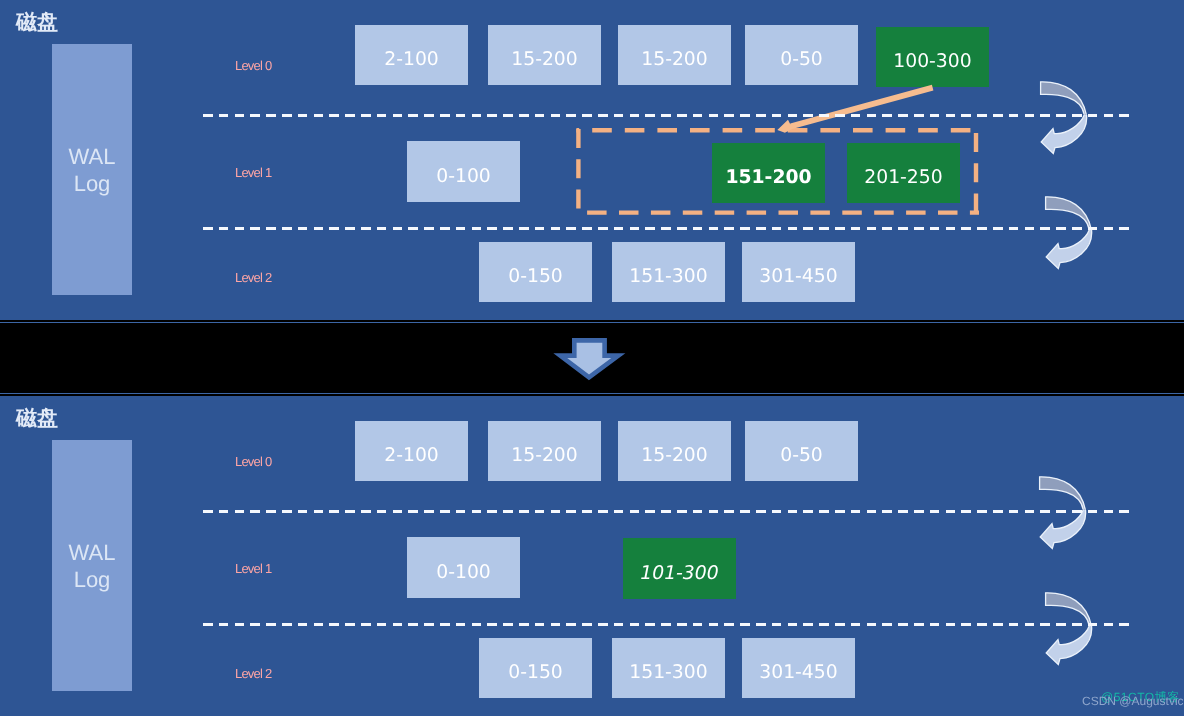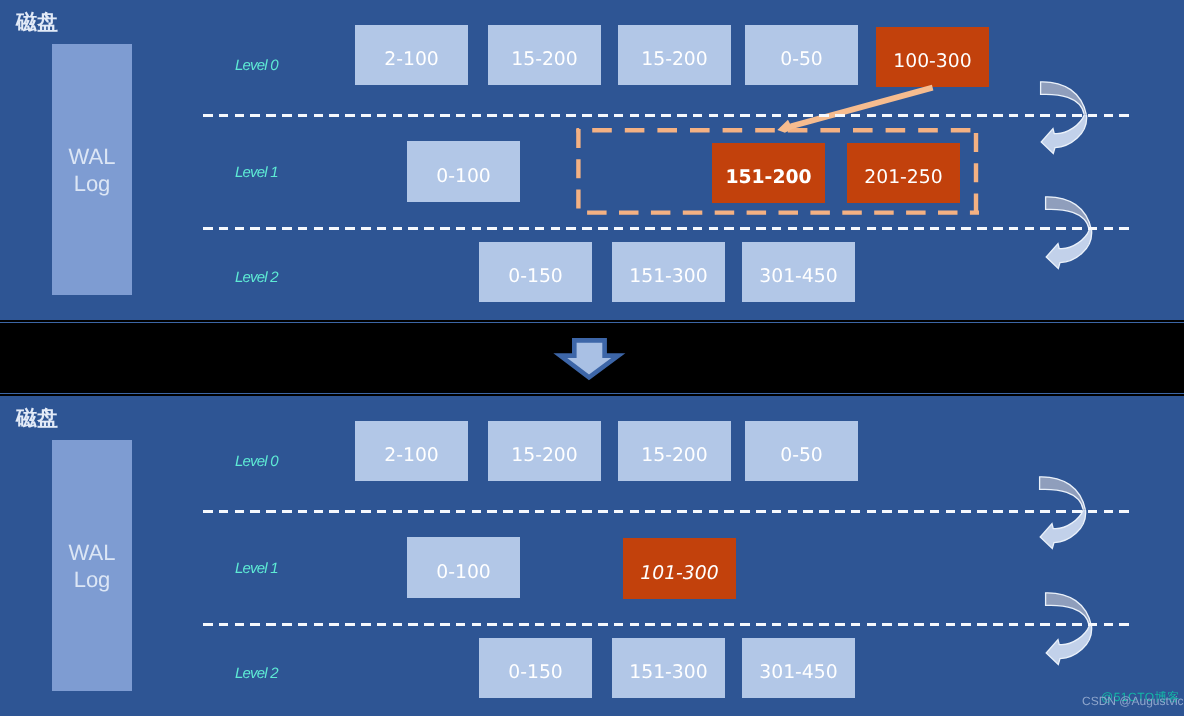--- a/index.html
+++ b/index.html
@@ -21,28 +21,28 @@
 
   .disk-label{position:absolute;color:#E2EAF7;font-weight:bold;
               font-size:21px;line-height:26px;letter-spacing:0px;
               font-family:"DejaVu Sans",sans-serif;}
 
   .wal{position:absolute;background:#7E9CD2;color:#DCE6F5;
        display:flex;flex-direction:column;align-items:center;justify-content:center;
        font-family:"Liberation Sans","DejaVu Sans",sans-serif;
        font-size:22px;line-height:27px;text-align:center;}
 
-  .lvl{position:absolute;color:#5eead4;font-size:15px;line-height:22px;white-space:nowrap;
-       font-family:"Liberation Sans","DejaVu Sans",sans-serif;letter-spacing:-0.8px;font-style:italic;}
+  .lvl{position:absolute;color:#fca5a5;font-size:13px;line-height:22px;white-space:nowrap;
+       font-family:"Liberation Sans","DejaVu Sans",sans-serif;letter-spacing:-0.8px;}
 
   .sst{position:absolute;display:flex;align-items:center;justify-content:center;
        color:#FFFFFF;font-size:18.8px;line-height:22px;box-sizing:border-box;
        font-family:"DejaVu Sans",sans-serif;padding-top:10px;}
   .sst.blue{background:#B2C7E7;}
-  .sst.orange{background:#c2410c;}
+  .sst.orange{background:#15803d;}
 
   .dashline{position:absolute;height:3px;z-index:5;
       background-image:repeating-linear-gradient(to right,#F5F8FD 0 9.6px,rgba(0,0,0,0) 9.6px 15.8px);}
 
   
   svg{position:absolute;overflow:visible;display:block;}
   .uarrow{position:absolute;}
   .downarrow{position:absolute;}
 
   .watermark{position:absolute;color:#8FA6CC;font-size:12px;line-height:13px;

